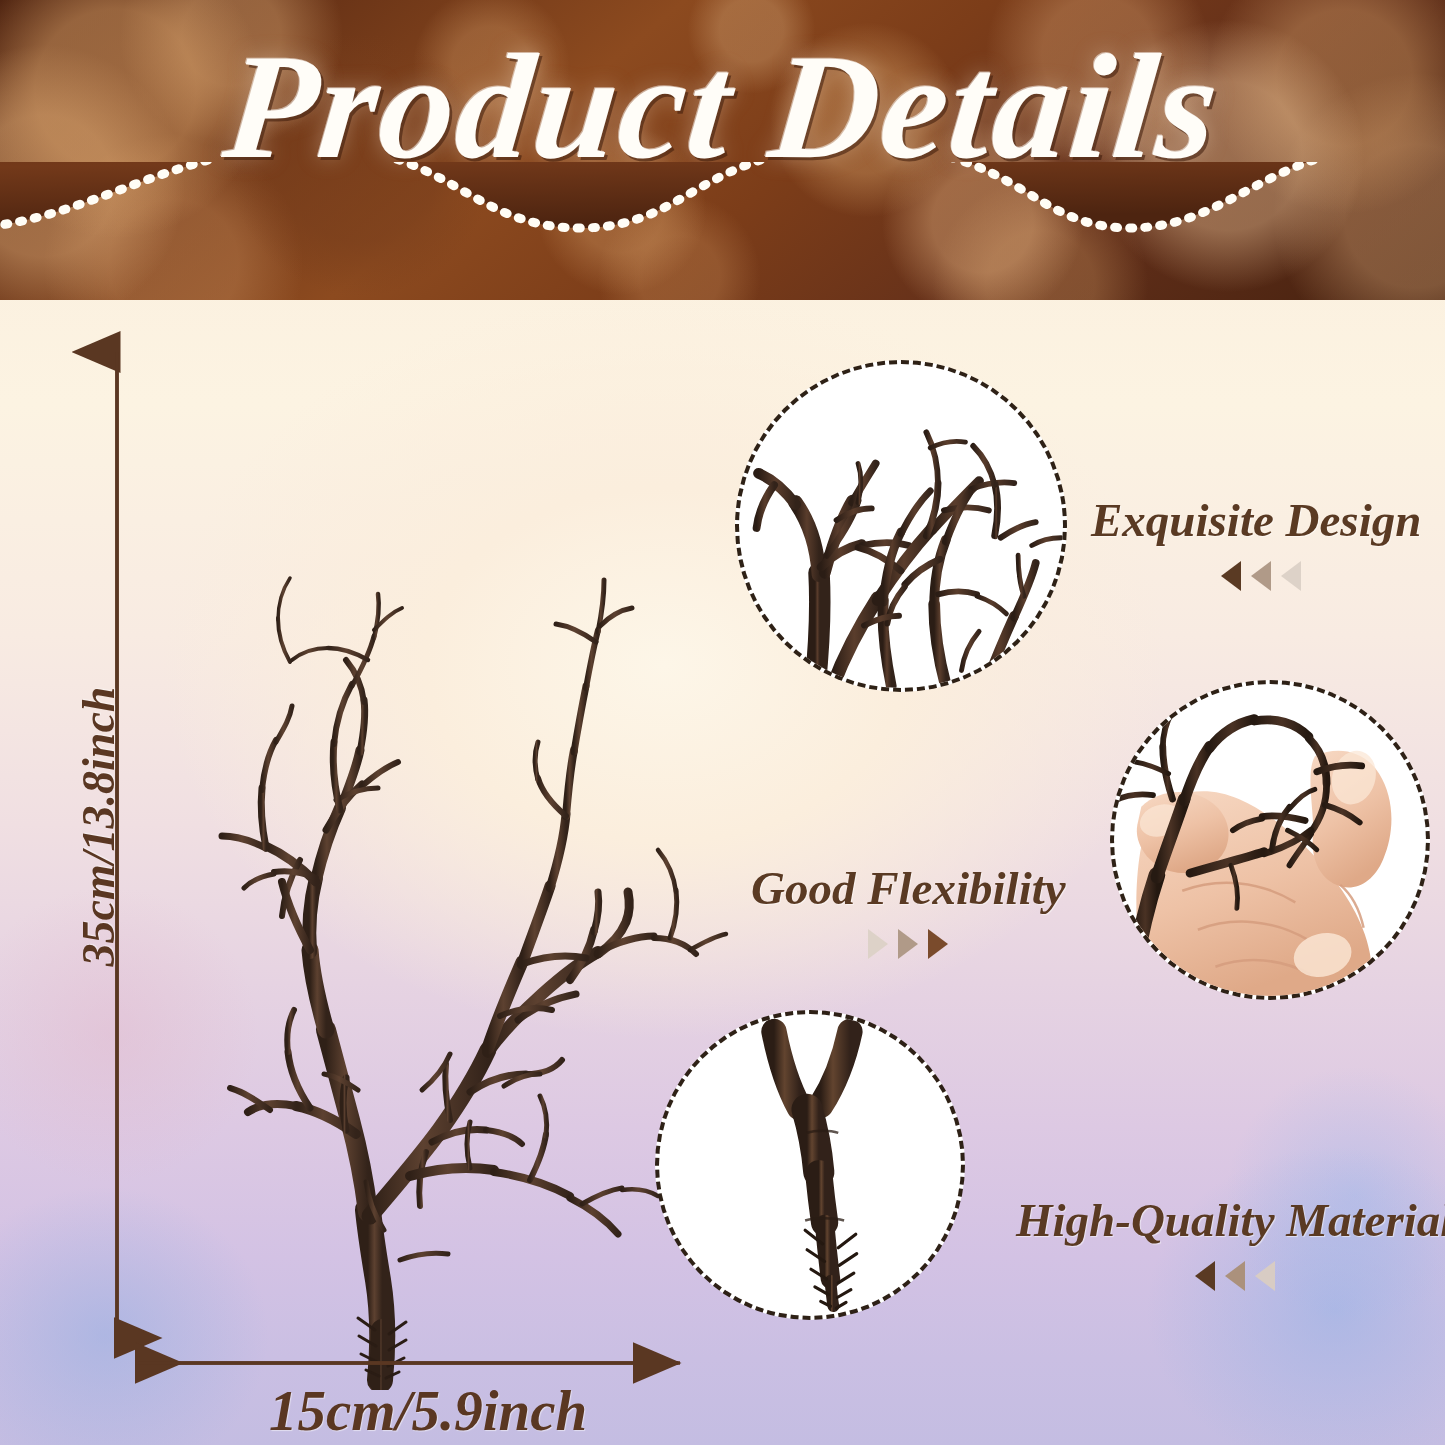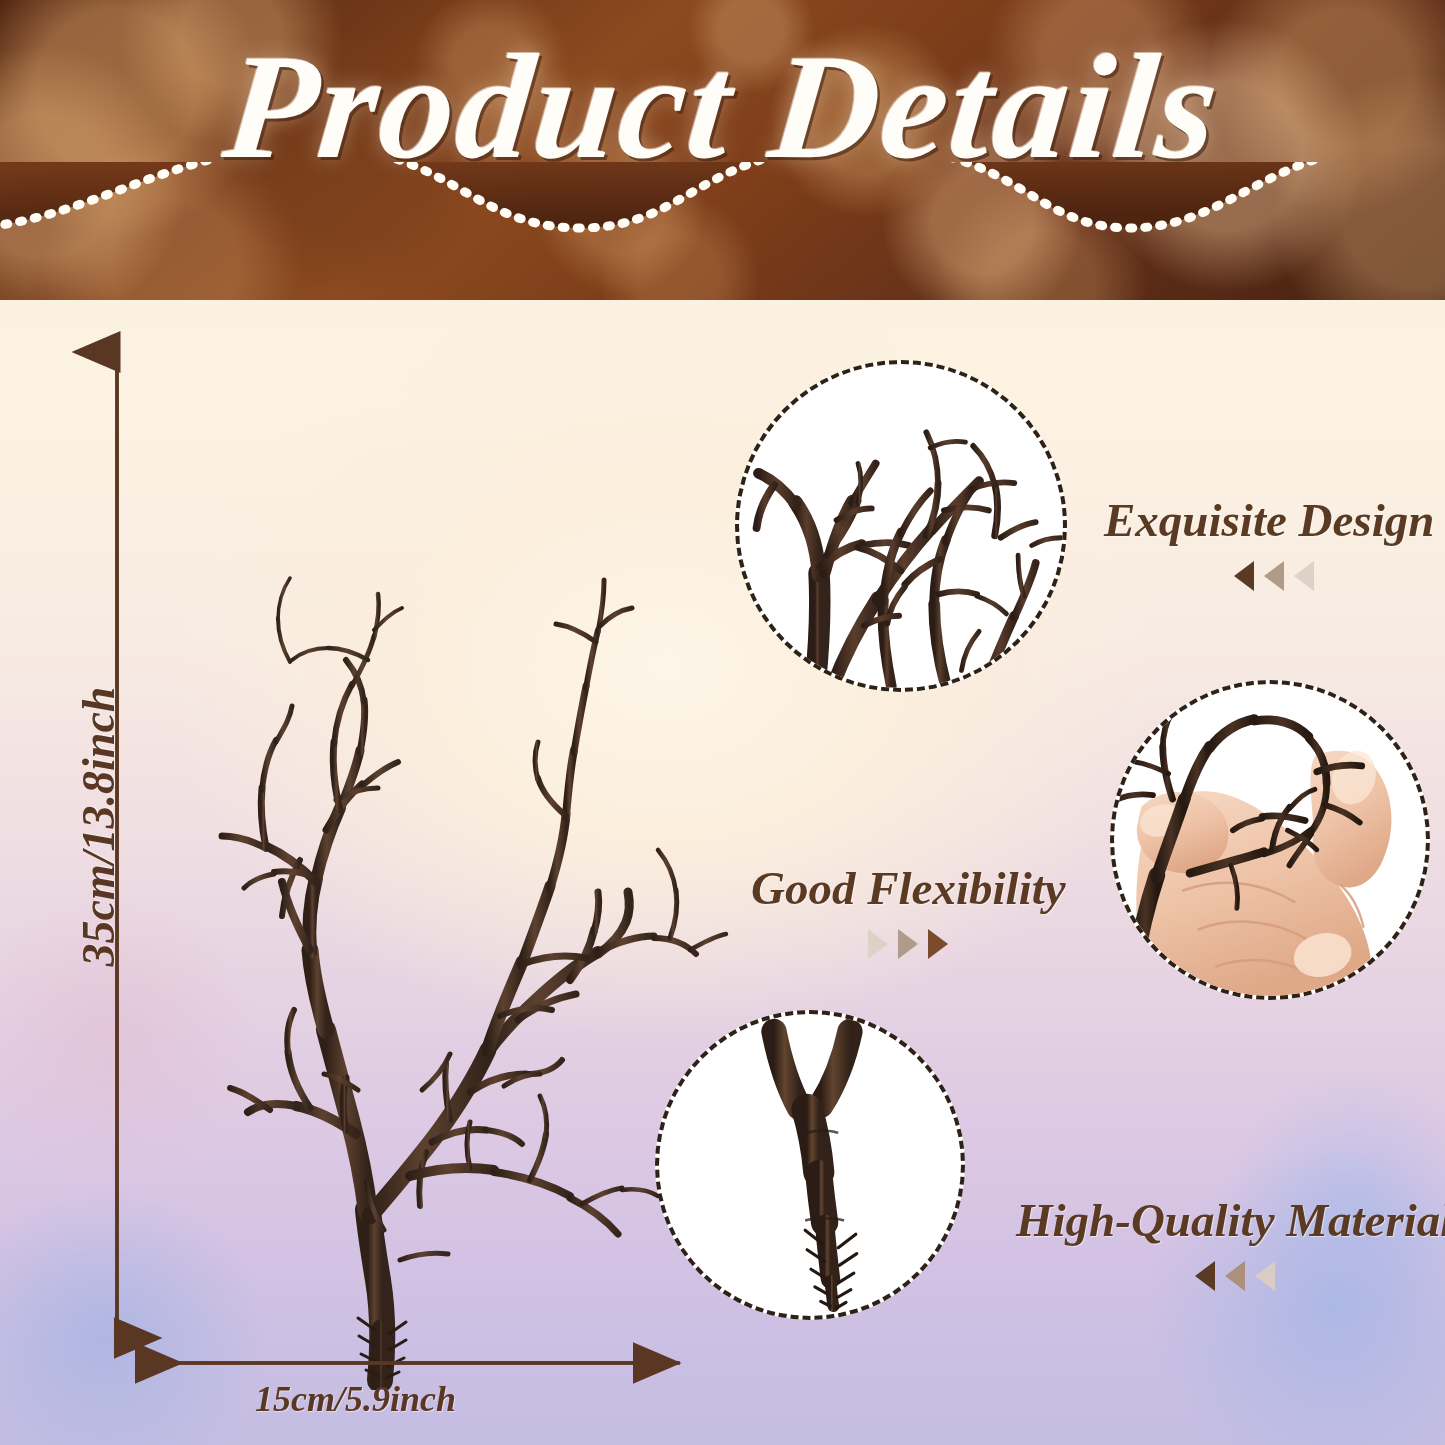--- a/index.html
+++ b/index.html
@@ -95,21 +95,21 @@
     text-shadow:1px 1px 1px rgba(255,255,255,.5);
     white-space:nowrap;
   }
   #label-height{
     left:-52px;top:800px;width:300px;text-align:center;
     font-size:46px;
     transform:rotate(-90deg);
     transform-origin:center center;
   }
   #label-width{
-    left:255px;top:1378px;font-size:36px;
+    left:269px;top:1378px;font-size:57px;
   }
 
   
   .detail-circle{
     position:absolute;border-radius:50%;
     background:#ffffff;
     border:4px dashed #2e2116;
     overflow:hidden;
     box-sizing:border-box;
   }
@@ -130,21 +130,21 @@
   .feature-underline{
     position:absolute;left:0;bottom:2px;height:16px;width:100%;
     border-radius:8px;
     z-index:-1;
   }
   .tri-row{margin-top:10px;display:flex;gap:10px;align-items:center;}
   .tri{width:0;height:0;}
   .tri.left{border-top:15px solid transparent;border-bottom:15px solid transparent;border-right:20px solid #000;}
   .tri.right{border-top:15px solid transparent;border-bottom:15px solid transparent;border-left:20px solid #000;}
 
-  #feature-1{left:1085px;top:495px;margin-left:13px;}
+  #feature-1{left:1085px;top:495px;}
   #feature-1 .tri-row{justify-content:center;padding-left:10px;}
   #feature-2{left:745px;top:863px;}
   #feature-2 .tri-row{justify-content:center;}
   #feature-3{left:1010px;top:1195px;}
   #feature-3 .tri-row{justify-content:center;}
 
   .main-branch{position:absolute;left:170px;top:330px;width:560px;height:1060px;}
   .main-branch svg{display:block;width:100%;height:100%;}
 </style>
 </head>

